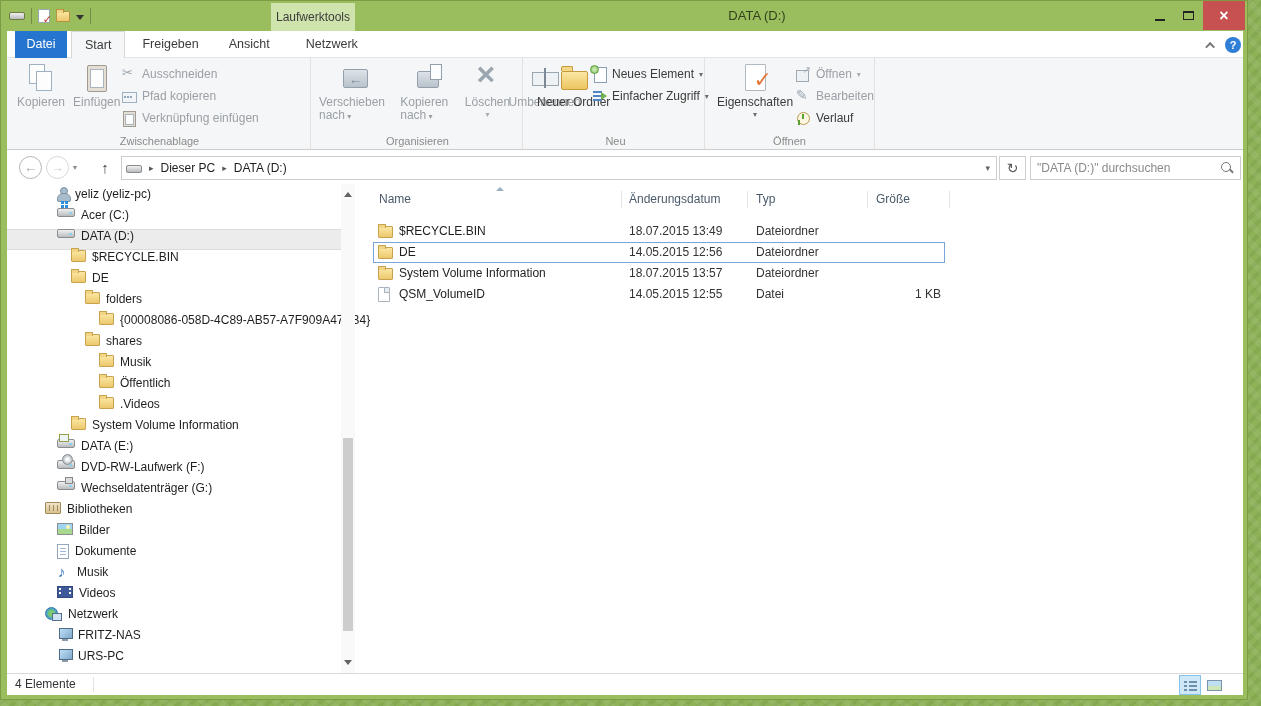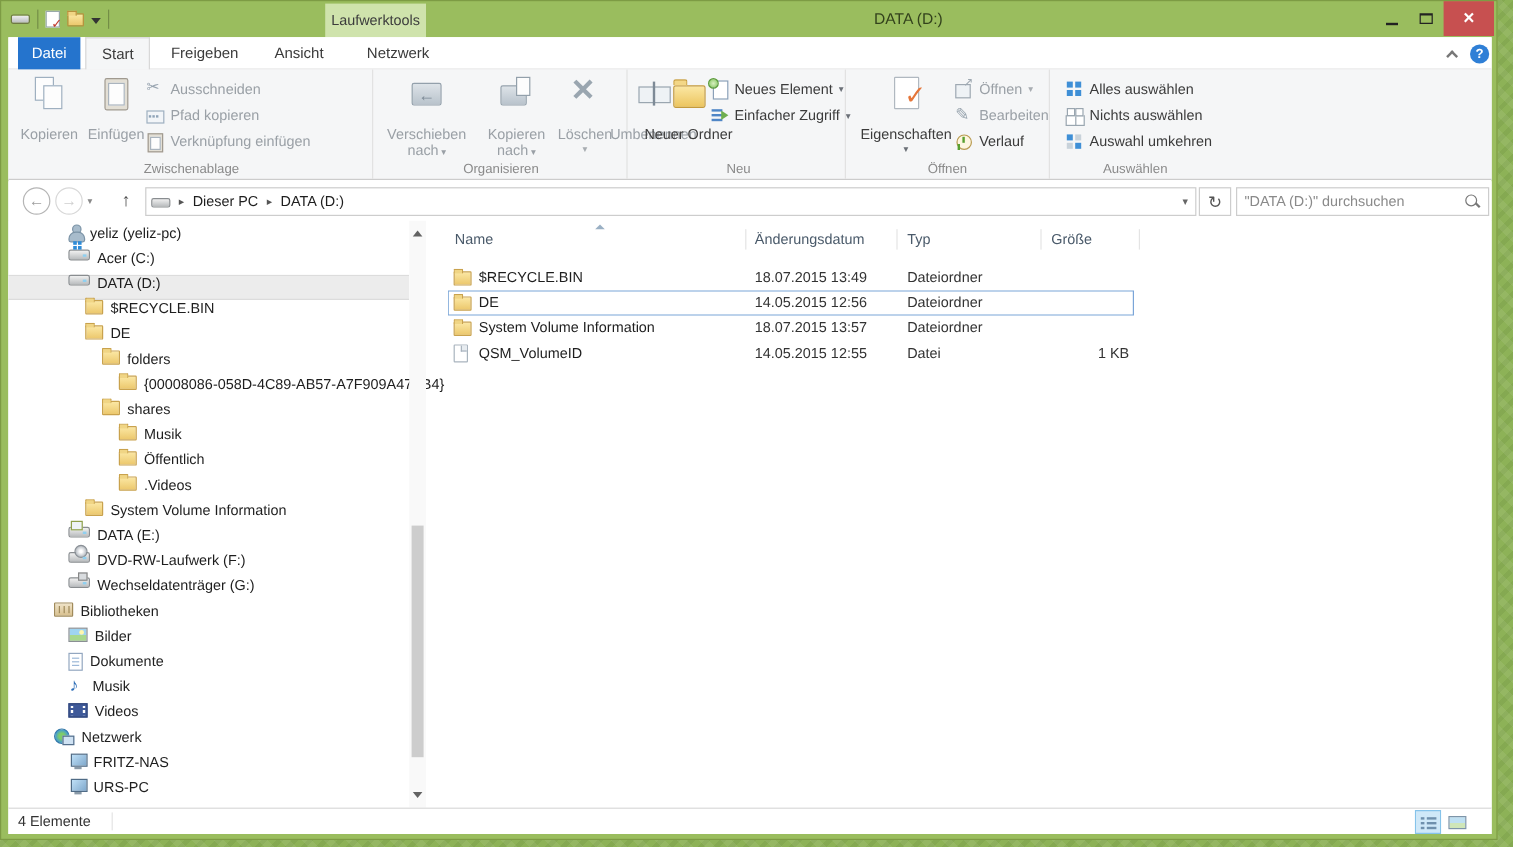--- a/index.html
+++ b/index.html
@@ -42,21 +42,21 @@
   .help-circ { width:16px; height:16px; border-radius:50%; background:#2f7fd6; color:#fff;
     font-size:11px; font-weight:bold; text-align:center; line-height:16px; }
   
   .ribbon { position:absolute; left:0; top:27px; width:100%; height:92px;
     background:#f5f6f7; border-bottom:1px solid #cccccc; }
   .grp { position:absolute; top:0; height:91px; border-right:1px solid #e2e2e2; }
   .grp-label { position:absolute; bottom:2px; left:0; width:100%; text-align:center;
     color:#8a8a8a; font-size:11px; }
   .bigrow { position:absolute; left:2px; top:2px; display:flex; }
   .bigbtn { min-width:50px; padding:2px 4px 0; display:flex; flex-direction:column; align-items:center; }
-  .bigbtn .blabel { font-size:12px; line-height:13px; text-align:center; margin-top:12px; color:#3b3b3b; }
+  .bigbtn .blabel { font-size:12px; line-height:13px; text-align:left; margin-top:2px; color:#3b3b3b; }
   .bigbtn.disabled .blabel { color:#9aa0a6; }
   .dd-below::after { content:"▾"; font-size:8px; color:#6b7077; margin-top:1px; }
   .bigbtn.disabled.dd-below::after { color:#a8adb2; }
   .dd-inline .blabel::after { content:" ▾"; font-size:8px; }
   .smallcol { position:absolute; display:flex; flex-direction:column; gap:2px; }
   .smallbtn { height:20px; display:flex; align-items:center; gap:5px; color:#3b3b3b; white-space:nowrap; }
   .smallbtn.disabled { color:#9aa0a6; }
   .smallbtn.has-dd::after { content:"▾"; font-size:8px; color:#6b7077; }
   .smallbtn.disabled.has-dd::after { color:#a8adb2; }
   
@@ -407,37 +407,20 @@
               <span>Bearbeiten</span>
             </div>
             <div class="smallbtn">
               <span class="rs rs-history"></span>
               <span>Verlauf</span>
             </div>
           </div>
           <div class="grp-label">Öffnen</div>
         </div>
 
-        <div class="grp" style="left:872px; width:134px; border-right:none;">
-          <div class="smallcol" style="left:8px; top:6px;">
-            <div class="smallbtn">
-              <span class="rs rs-selall"></span>
-              <span>Alles auswählen</span>
-            </div>
-            <div class="smallbtn">
-              <span class="rs rs-selnone"></span>
-              <span>Nichts auswählen</span>
-            </div>
-            <div class="smallbtn">
-              <span class="rs rs-selinv"></span>
-              <span>Auswahl umkehren</span>
-            </div>
-          </div>
-          <div class="grp-label">Auswählen</div>
-        </div>
       </div>
 
       <div class="navrow">
         <div class="navcirc nav-back">
             <span>←</span>
           </div>
         <div class="navcirc nav-fwd">
             <span>→</span>
           </div>
         <div class="nav-dd">▾</div>

